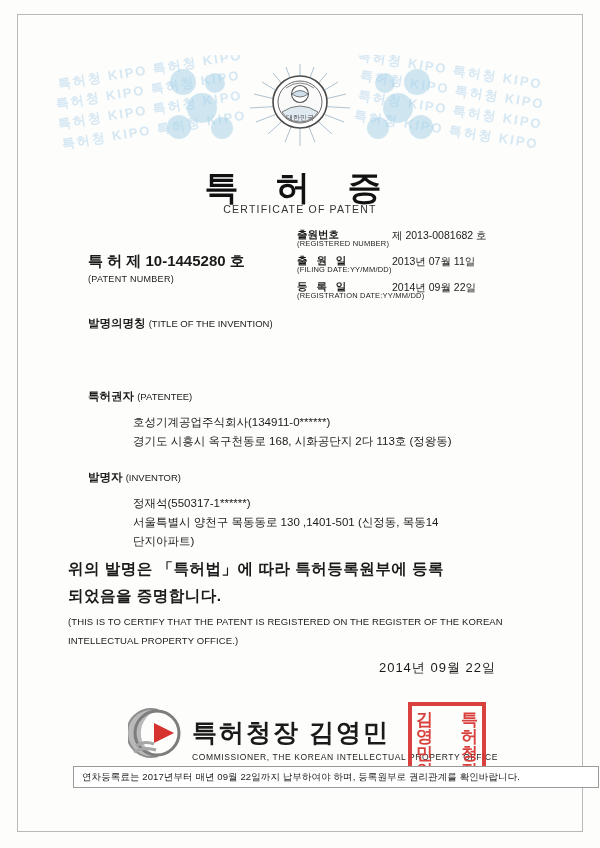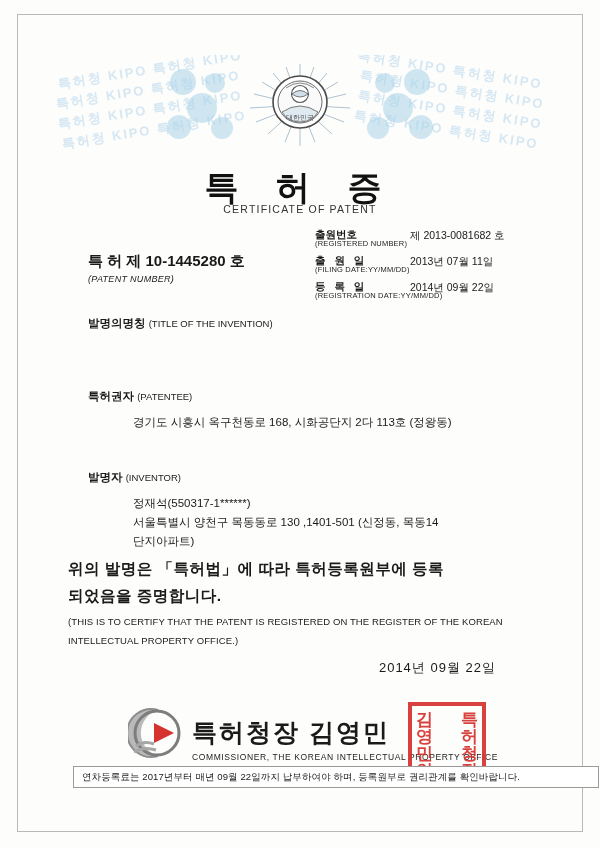--- a/index.html
+++ b/index.html
@@ -107,27 +107,26 @@
   }
   .pn-line {
     font-size: 15px;
     font-weight: bold;
     white-space: nowrap;
   }
   .pn-sub {
     font-size: 9px;
     margin-top: 3px;
     letter-spacing: .3px;
-    font-style: italic;
   }
 
   
   .meta {
     position: absolute;
-    left: 315px;
+    left: 297px;
     top: 228px;
     width: 215px;
     font-size: 10px;
   }
   .meta-row {
     position: relative;
     height: 26px;
   }
   .meta-label-ko {
     position: absolute;
@@ -374,20 +373,21 @@
       <span class="en">(TITLE OF THE INVENTION)</span>
     </div>
   </div>
 
   <div class="section" style="top:389px;">
     <div class="section-head">
       <span>특허권자</span>
       <span class="en">(PATENTEE)</span>
     </div>
     <div class="section-body">
+      <div>호성기계공업주식회사(134911-0******)</div>
       <div>경기도 시흥시 옥구천동로 168, 시화공단지 2다 113호 (정왕동)</div>
     </div>
   </div>
 
   <div class="section" style="top:470px;">
     <div class="section-head">
       <span>발명자</span>
       <span class="en">(INVENTOR)</span>
     </div>
     <div class="section-body">

